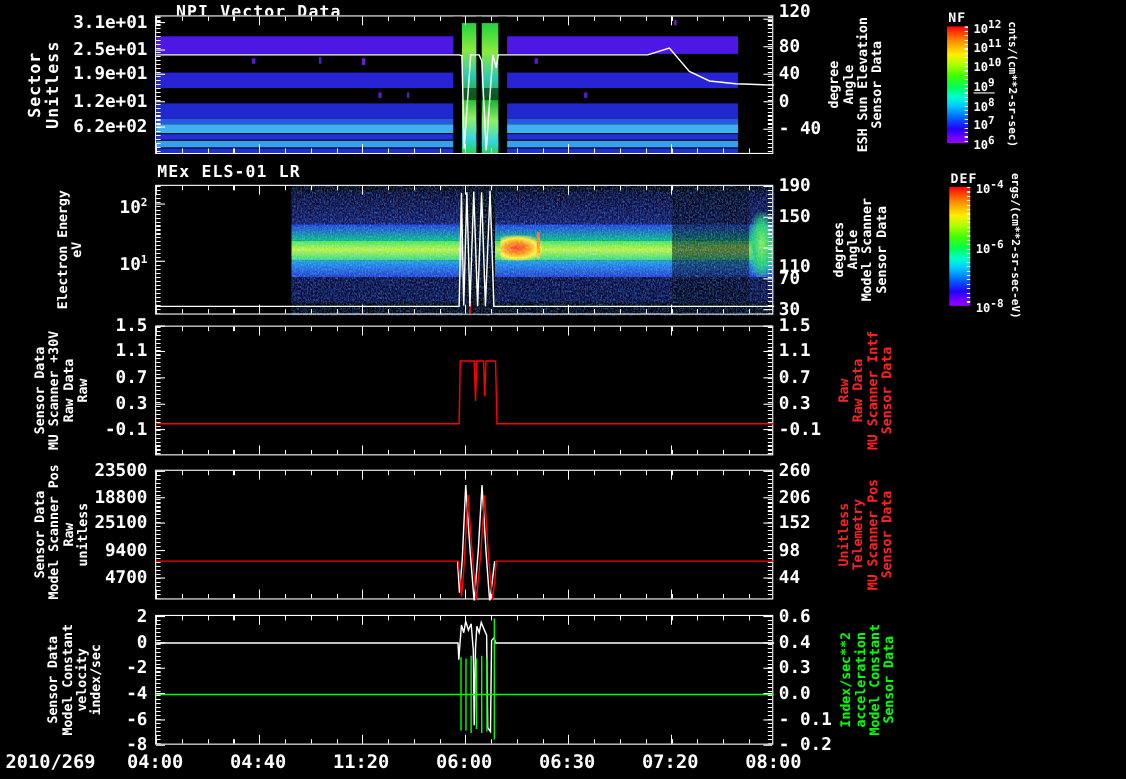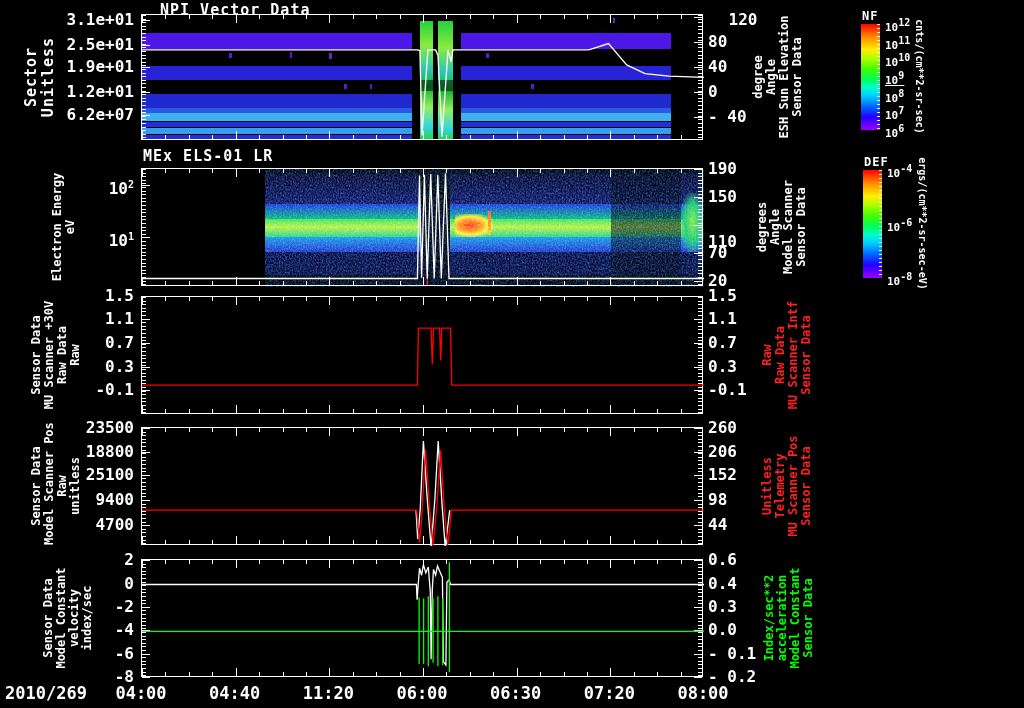--- a/index.html
+++ b/index.html
@@ -160,27 +160,27 @@
   <div id="date-label">2010/269</div>
   <div id="overlay">
       <div class="ylab left" style="top: 11.048px;">3.1e+01</div>
       <div class="ytickmark" style="left: 142px; top: 20.048px;"></div>
       <div class="ylab left" style="top: 35.996px;">2.5e+01</div>
       <div class="ytickmark" style="left: 142px; top: 44.996px;"></div>
       <div class="ylab left" style="top: 57.92px;">1.9e+01</div>
       <div class="ytickmark" style="left: 142px; top: 66.92px;"></div>
       <div class="ylab left" style="top: 83.12px;">1.2e+01</div>
       <div class="ytickmark" style="left: 142px; top: 92.12px;"></div>
-      <div class="ylab left" style="top: 106.052px;">6.2e+07</div>
+      <div class="ylab left" style="top: 106.052px;">6.2e+02</div>
       <div class="ytickmark" style="left: 142px; top: 115.052px;"></div>
       <div class="rotlab big" style="left: -23px; top: 60px; width: 126px; color: rgb(255, 255, 255);">
         <div>Sector</div>
         <div>Unitless</div>
       </div>
-      <div class="ylab right" style="top: 11px; text-align: center;">120</div>
+      <div class="ylab right" style="top: 1px;">120</div>
       <div class="ytickmark" style="left: 694px; top: 17.024px;"></div>
       <div class="ylab right" style="top: 32.972px;">80</div>
       <div class="ytickmark" style="left: 694px; top: 41.972px;"></div>
       <div class="ylab right" style="top: 57.92px;">40</div>
       <div class="ytickmark" style="left: 694px; top: 66.92px;"></div>
       <div class="ylab right" style="top: 82.994px;">0</div>
       <div class="ytickmark" style="left: 694px; top: 91.994px;"></div>
       <div class="ylab right" style="top: 107.942px;">- 40</div>
       <div class="ytickmark" style="left: 694px; top: 116.942px;"></div>
       <div class="rotlab" style="left: 715px; top: 51px; width: 126px; color: rgb(255, 255, 255);">
@@ -198,21 +198,21 @@
         <div>eV</div>
       </div>
       <div class="ylab right" style="top: 159.944px;">190</div>
       <div class="ytickmark" style="left: 694px; top: 168.944px;"></div>
       <div class="ylab right" style="top: 188.028px;">150</div>
       <div class="ytickmark" style="left: 694px; top: 197.028px;"></div>
       <div class="ylab right" style="top: 233px;">110</div>
       <div class="ytickmark" style="left: 694px; top: 224.994px;"></div>
       <div class="ylab right" style="top: 243.96px;">70</div>
       <div class="ytickmark" style="left: 694px; top: 252.96px;"></div>
-      <div class="ylab right" style="top: 272.044px;">20</div>
+      <div class="ylab right" style="top: 272.044px;">30</div>
       <div class="ytickmark" style="left: 694px; top: 281.044px;"></div>
       <div class="rotlab" style="left: 723px; top: 201px; width: 118px; color: rgb(255, 255, 255);">
         <div>degrees</div>
         <div>Angle</div>
         <div>Model Scanner</div>
         <div>Sensor Data</div>
       </div>
       <div class="ylab left" style="top: 287px;">1.5</div>
       <div class="ytickmark" style="left: 142px; top: 296px;"></div>
       <div class="ylab left" style="top: 310.01px;">1.1</div>

